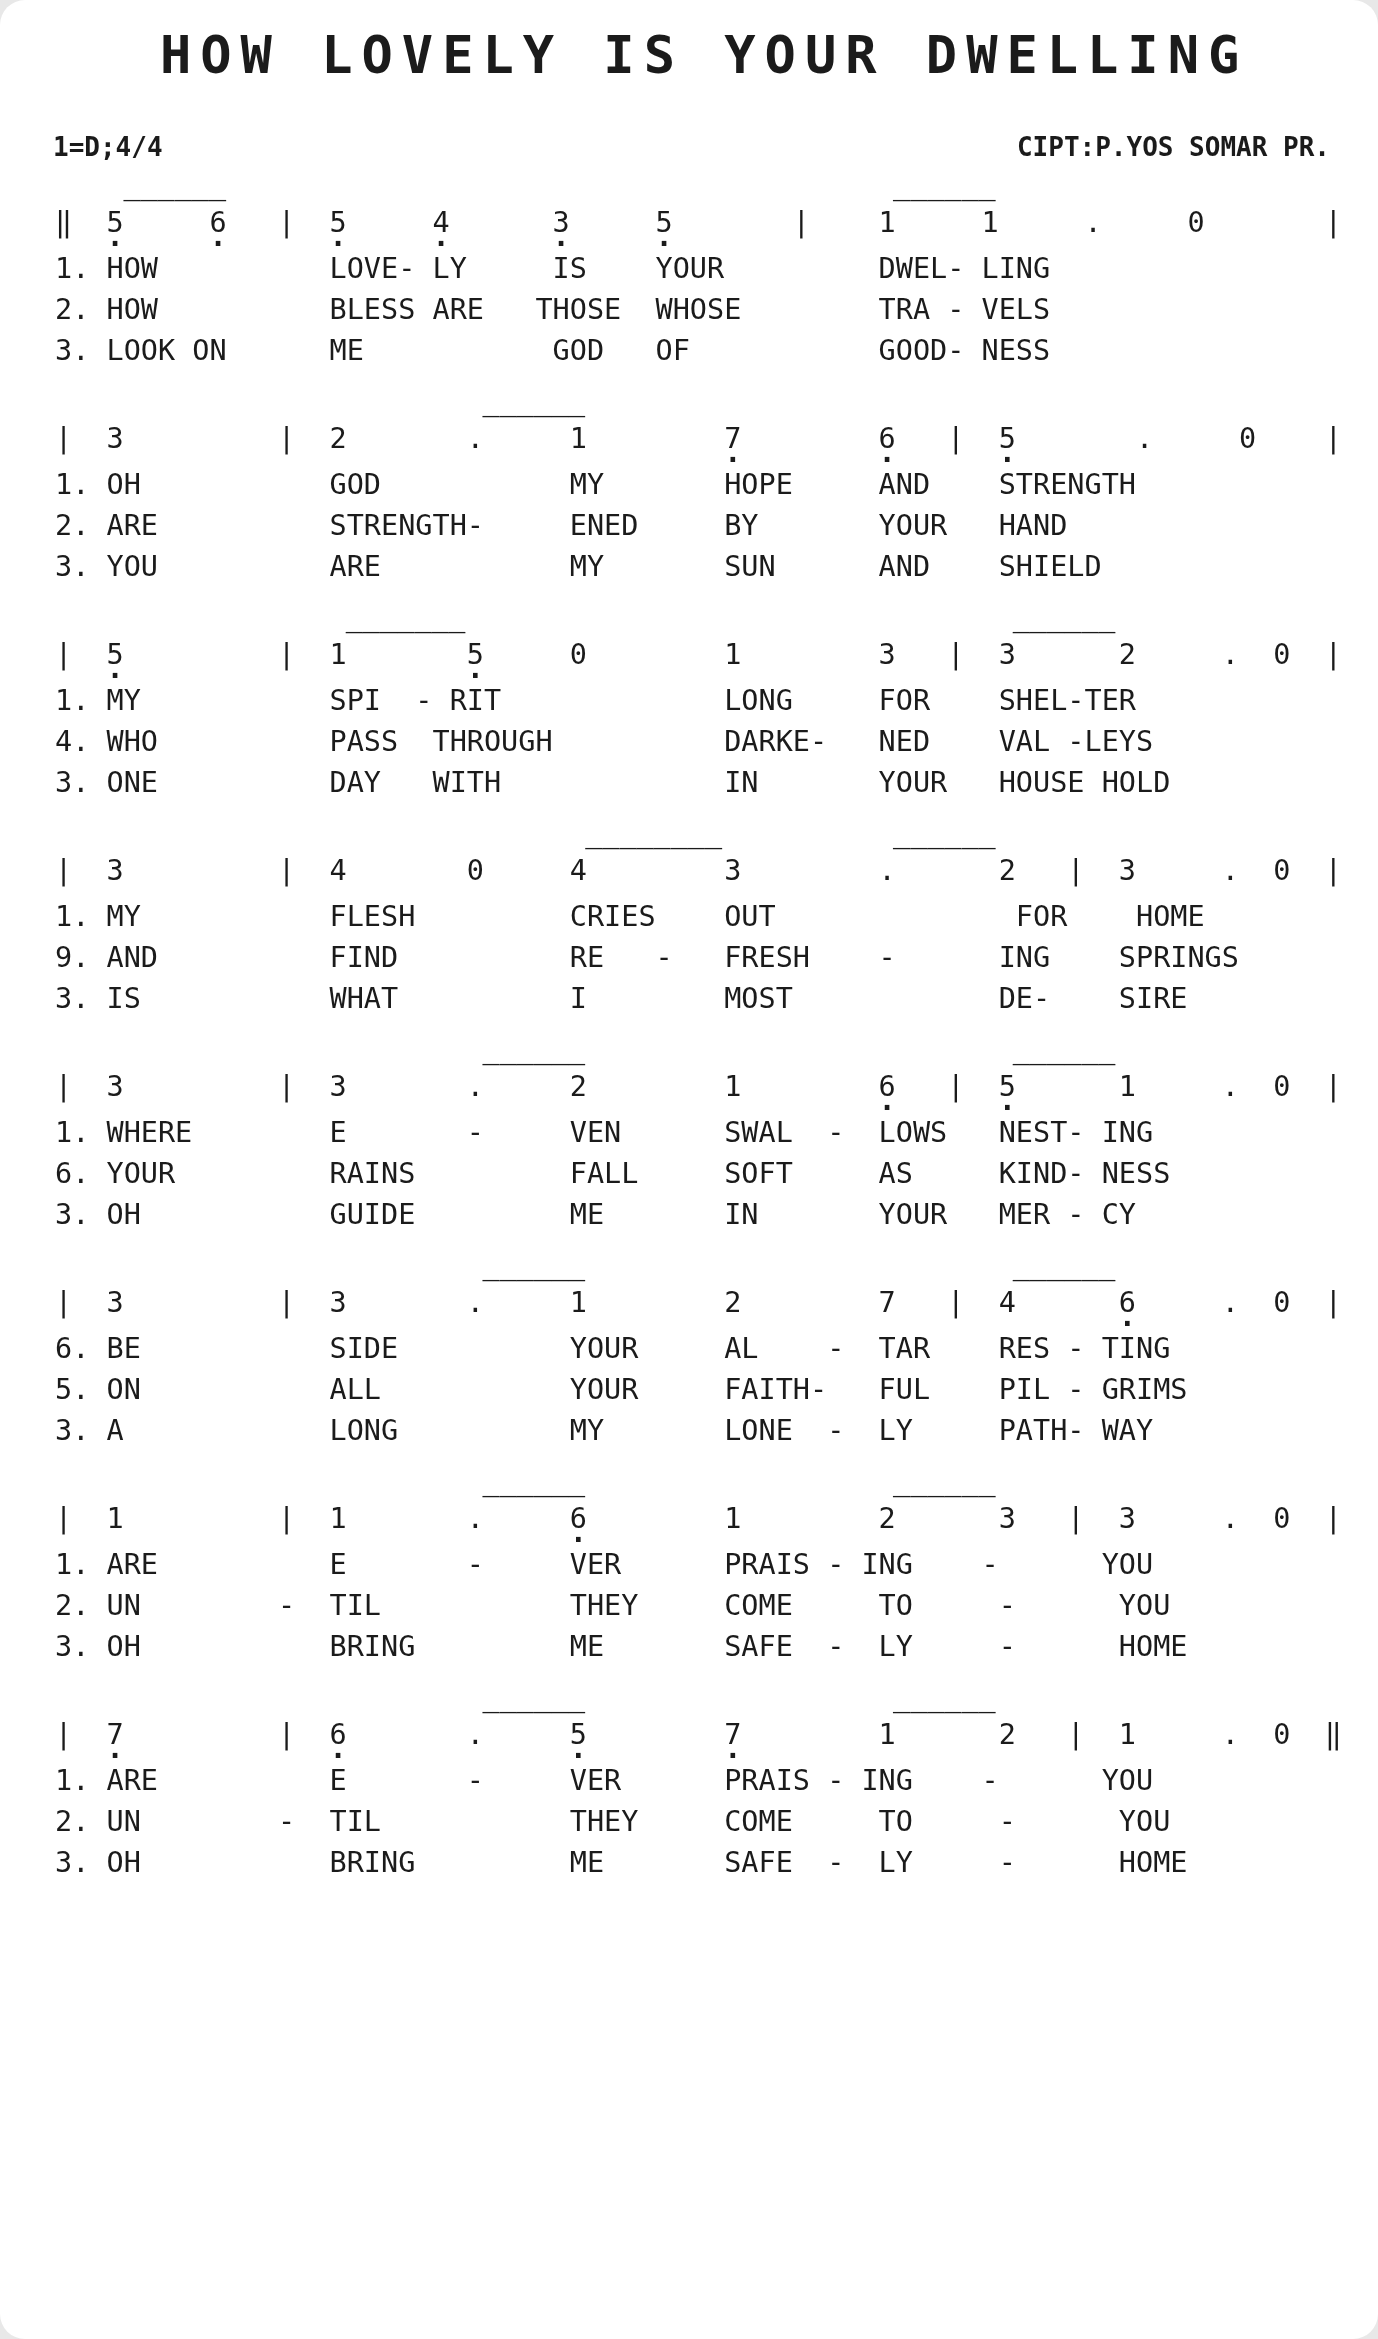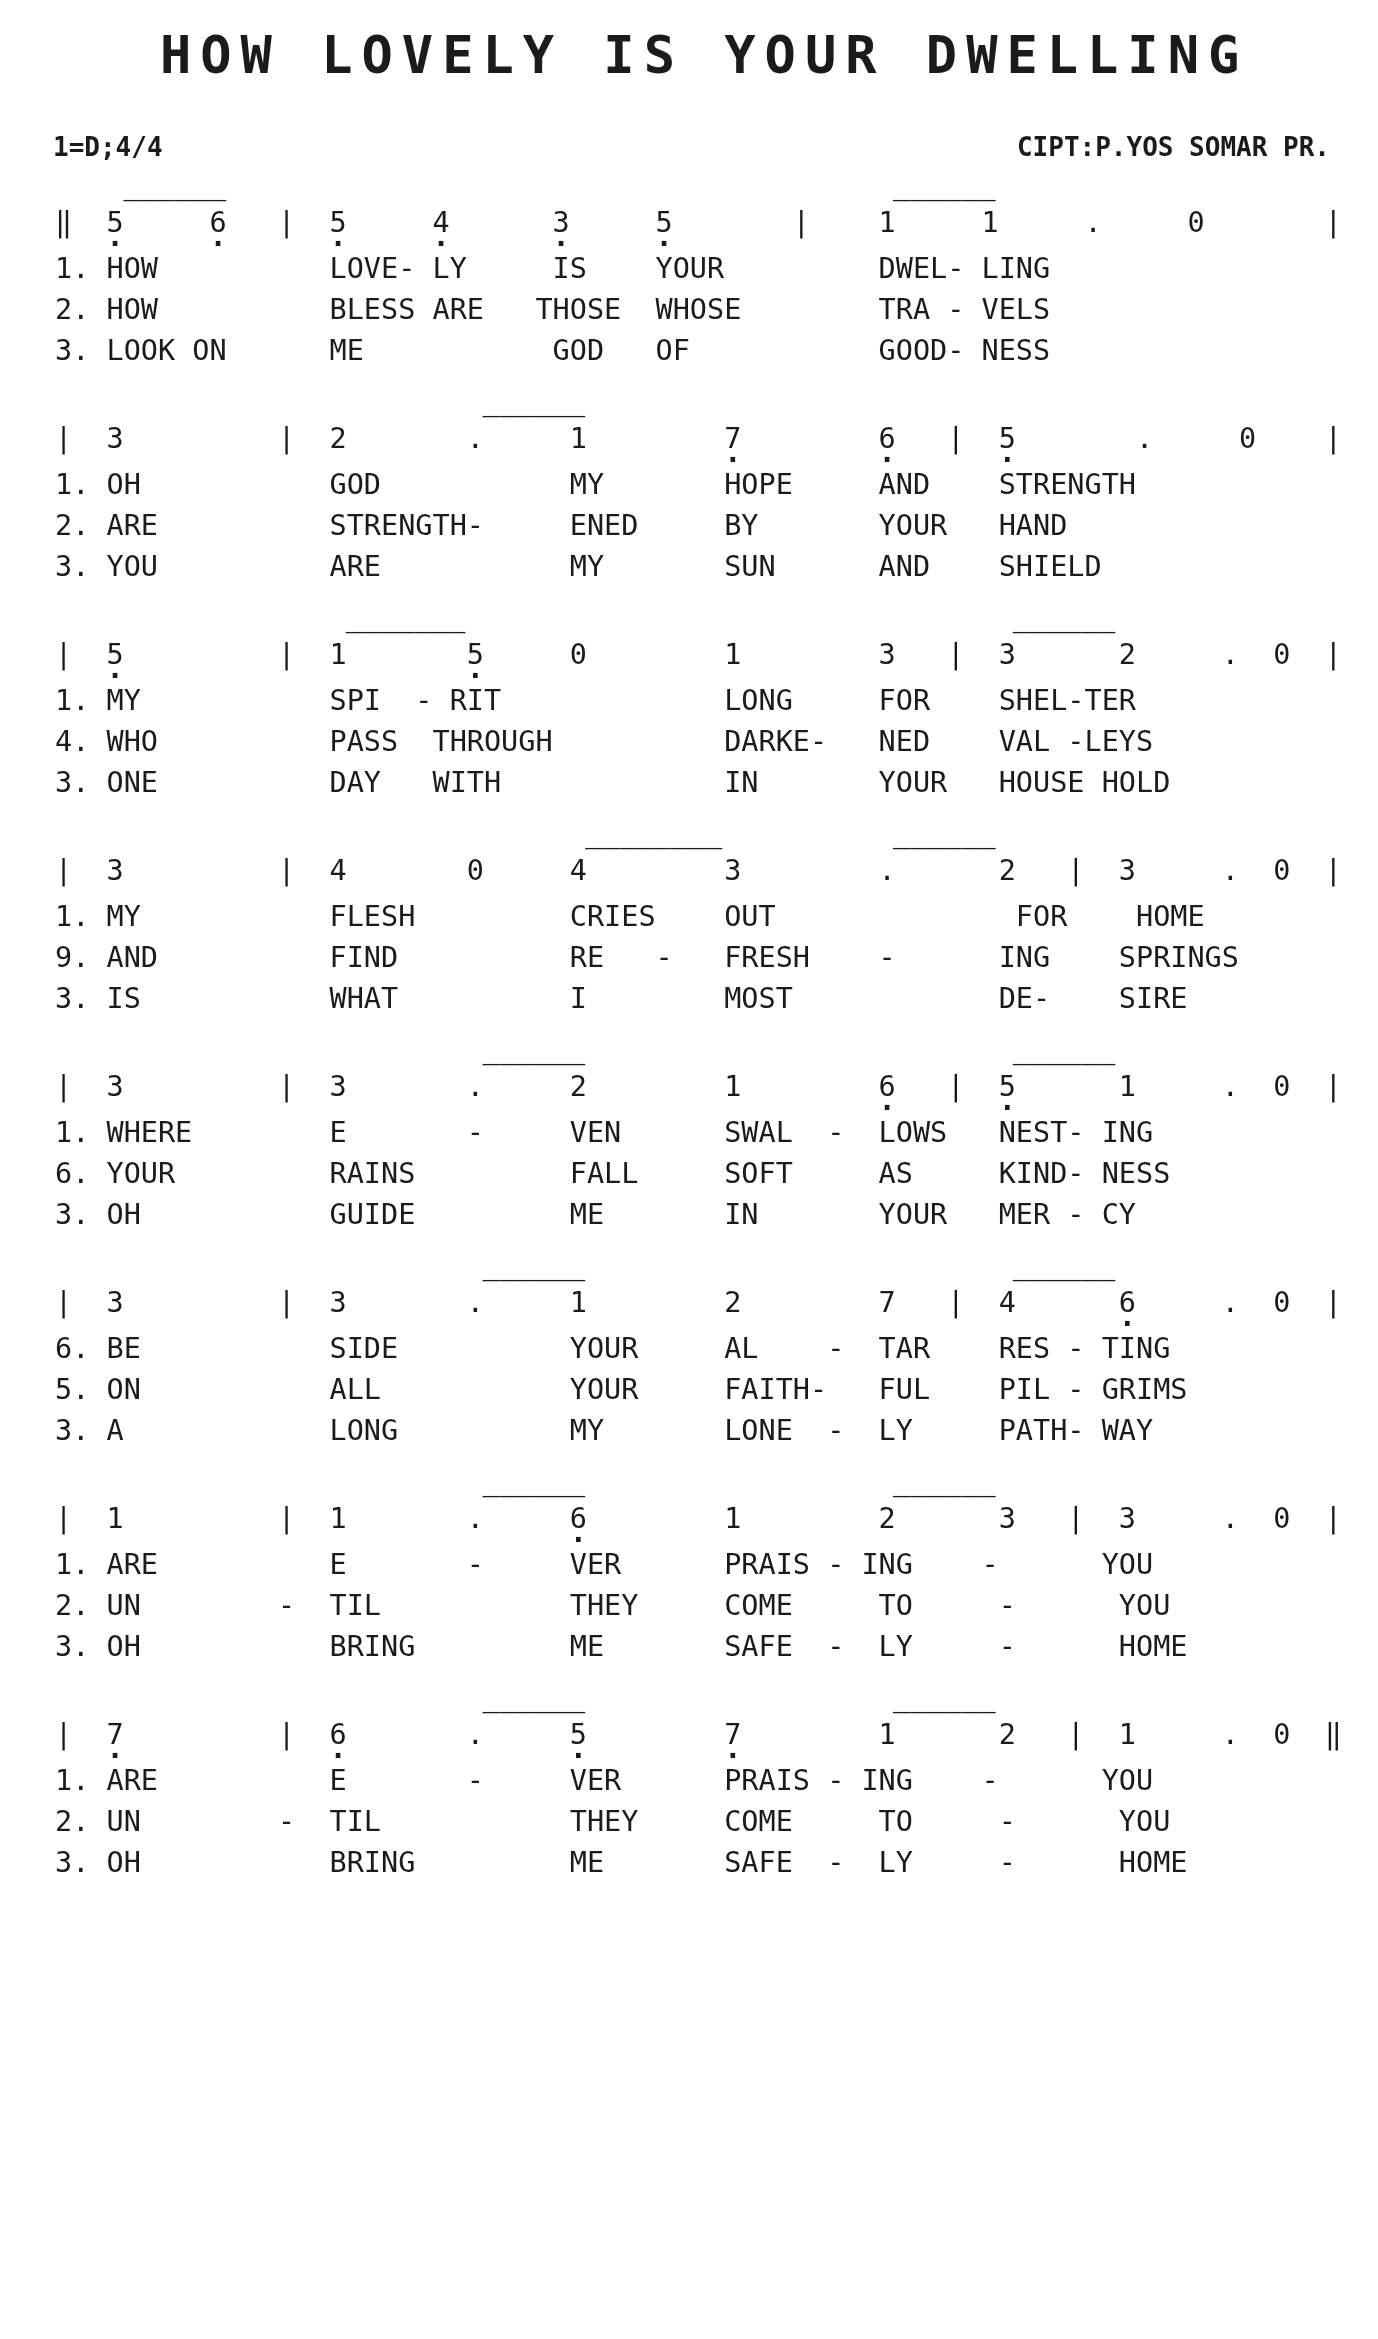--- a/index.html
+++ b/index.html
@@ -5,20 +5,21 @@
   html, body { margin: 0; padding: 0; background: #e8e8e8; }
   .sheet {
     position: relative;
     width: 1378px;
     height: 2339px;
     margin: 0 auto;
     background: #ffffff;
     color: #1b1b1b;
     font-family: "DejaVu Sans Mono", "Liberation Mono", monospace;
     overflow: hidden;
+    border-radius: 25px;
   }
   .title {
     margin: 26px 0 0 160px;
     font-size: 52px;
     font-weight: bold;
     letter-spacing: 9px;
     line-height: 58px;
     white-space: pre;
   }
   .meta {

